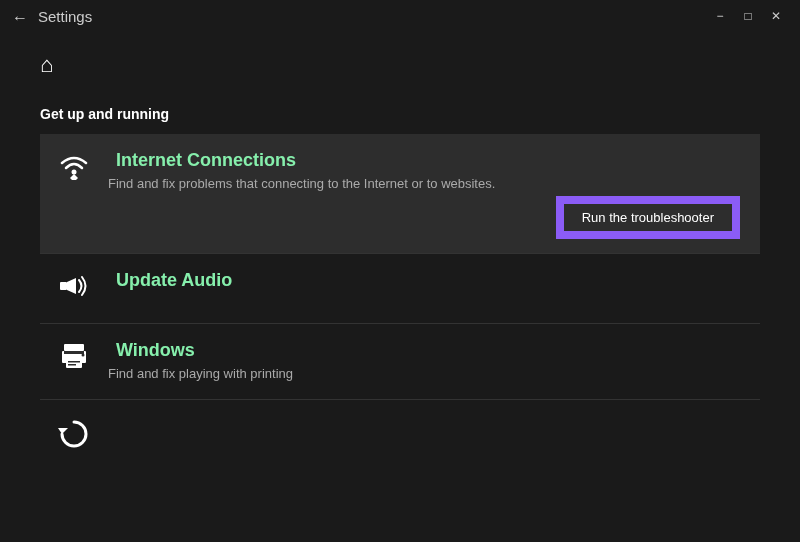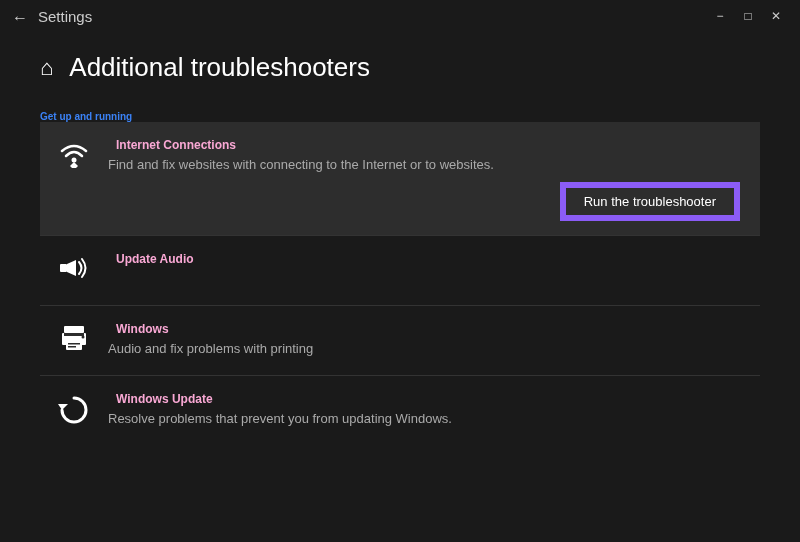--- a/index.html
+++ b/index.html
@@ -82,23 +82,24 @@
       color: #ffffff;
     }
 
     .page-title {
       font-size: 26px;
       font-weight: 300;
       color: #ffffff;
     }
 
     .section-title {
-      font-size: 10px;
+      font-size: 14px;
       font-weight: 600;
-      color: #3b82f6;
+      color: #ffffff;
+      margin-bottom: 12px;
     }
 
     .troubleshooter-item {
       display: flex;
       align-items: flex-start;
       padding: 16px 16px;
       cursor: pointer;
       position: relative;
     }
 
@@ -115,39 +116,39 @@
       color: #ffffff;
       width: 36px;
       text-align: center;
     }
 
     .item-text {
       flex: 1;
     }
 
     .item-name {
-      font-size: 12px;
+      font-size: 18px;
       font-weight: 600;
-      color: #f9a8d4;
+      color: #86efac;
       margin-bottom: 4px;
       padding-left: 8px;
     }
 
     .item-desc {
       font-size: 13px;
       color: #aaaaaa;
       line-height: 1.4;
     }
 
     .run-btn {
       position: absolute;
       right: 20px;
       bottom: 14px;
       background-color: transparent;
-      border: 6px solid #8b5cf6;
+      border: 8px solid #8b5cf6;
       color: #ffffff;
       padding: 6px 18px;
       font-size: 13px;
       cursor: pointer;
       font-family: 'Segoe UI', sans-serif;
     }
 
     .divider {
       height: 1px;
       background-color: #333333;
@@ -185,37 +186,36 @@
     <button class="title-bar-btn close">
       <span>✕</span>
     </button>
   </div>
 </div>
 
 <div class="content">
 
   <div class="page-header">
     <span class="home-icon">⌂</span>
-    <h1 class="page-title">Additional troubleshooters</h1>
   </div>
 
   <div class="section-title">Get up and running</div>
 
   <div class="troubleshooter-item expanded">
     <span class="item-icon">
       <svg width="32" height="28" viewBox="0 0 32 28" fill="white">
         <path d="M16 22 L20 26 L16 30 L12 26 Z" fill="white"></path>
         <path d="M8 16 Q16 8 24 16" stroke="white" stroke-width="2.5" fill="none" stroke-linecap="round"></path>
         <path d="M4 11 Q16 1 28 11" stroke="white" stroke-width="2.5" fill="none" stroke-linecap="round"></path>
         <circle cx="16" cy="20" r="2.5" fill="white"></circle>
       </svg>
     </span>
     <div class="item-text">
       <div class="item-name">Internet Connections</div>
-      <div class="item-desc">Find and fix websites with connecting to the Internet or to websites.</div>
+      <div class="item-desc">Find and fix problems that connecting to the Internet or to websites.</div>
     </div>
     <button class="run-btn">Run the troubleshooter</button>
   </div>
 
   <div class="divider"></div>
 
   <div class="troubleshooter-item">
     <span class="item-icon">
       <svg width="32" height="28" viewBox="0 0 32 28" fill="white">
         <rect x="2" y="10" width="7" height="8" rx="1" fill="white"></rect>
@@ -238,31 +238,27 @@
         <rect x="4" y="9" width="24" height="12" rx="1" fill="white"></rect>
         <rect x="6" y="9" width="20" height="3" fill="#2d2d2d"></rect>
         <rect x="8" y="17" width="16" height="9" rx="1" fill="white"></rect>
         <rect x="10" y="19" width="12" height="1.5" fill="#2d2d2d"></rect>
         <rect x="10" y="22" width="8" height="1.5" fill="#2d2d2d"></rect>
         <circle cx="25" cy="13" r="1.5" fill="#2d2d2d"></circle>
       </svg>
     </span>
     <div class="item-text">
       <div class="item-name">Windows</div>
-      <div class="item-desc">Audio and fix problems with printing</div>
+      <div class="item-desc">Find and fix playing with printing</div>
     </div>
   </div>
 
   <div class="divider"></div>
 
   <div class="troubleshooter-item">
     <span class="item-icon">
       <svg width="32" height="32" viewBox="0 0 32 32" fill="none">
         <path d="M16 4 A12 12 0 1 1 4 16" stroke="white" stroke-width="3" fill="none" stroke-linecap="round"></path>
         <polygon points="4,16 0,10 10,10" fill="white"></polygon>
       </svg>
     </span>
-    <div class="item-text">
-      <div class="item-name">Windows Update</div>
-      <div class="item-desc">Resolve problems that prevent you from updating Windows.</div>
-    </div>
   </div>
 </div>
 
 </body></html>

